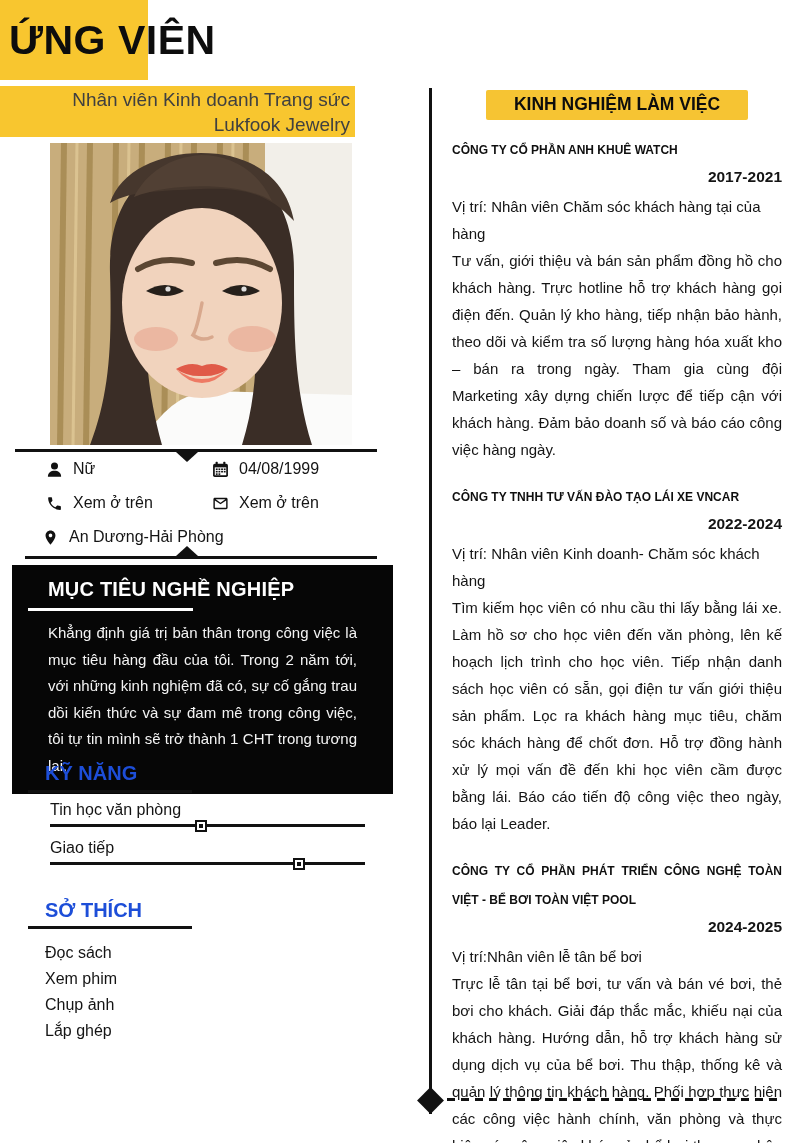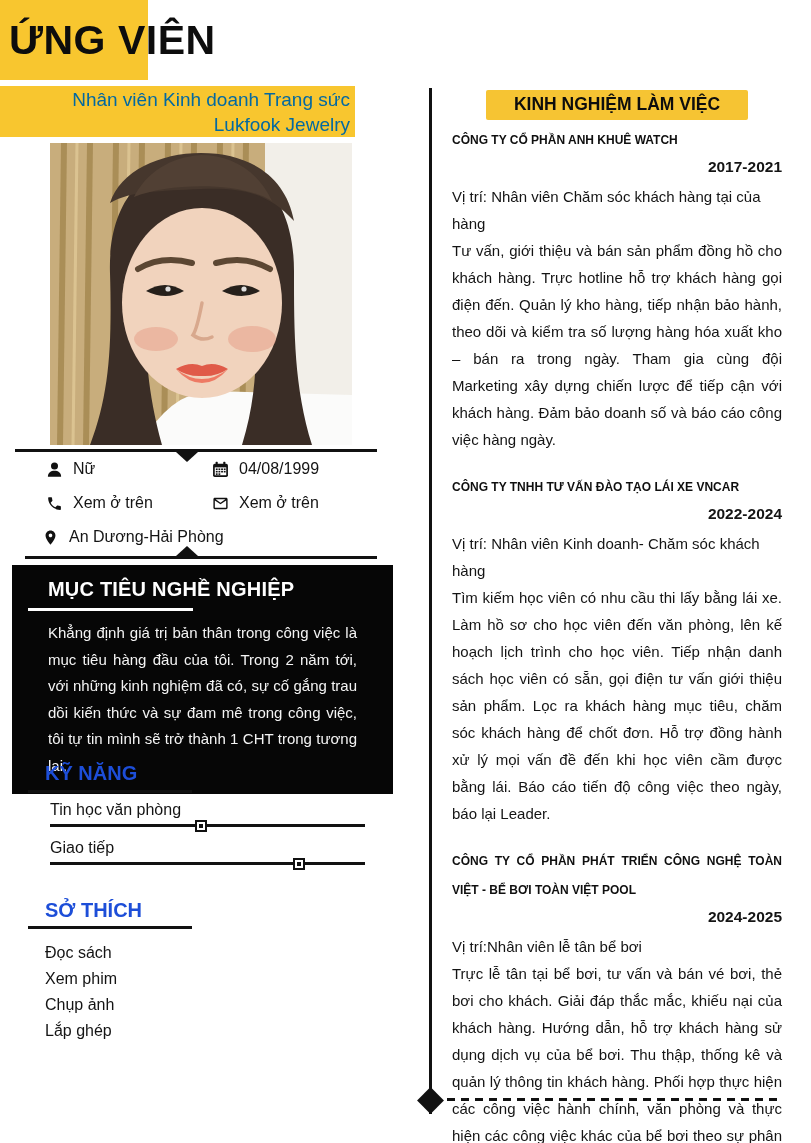--- a/index.html
+++ b/index.html
@@ -14,21 +14,21 @@
   .name-text {
     position:absolute; left:9px; top:17px; font-size:41px; font-weight:800;
     letter-spacing:.5px; color:#0d0d0d; white-space:nowrap;
   }
   .job-banner {
     position:absolute; left:0; top:86px; width:355px; height:51px; background:#F8C62F;
     display:flex; align-items:center; justify-content:flex-end;
   }
   .job-banner span {
     display:block; width:348px; text-align:right; font-size:19px; line-height:25px;
-    color:#0369a1; padding-right:5px;
+    color:#404040; padding-right:5px;
   }
   
   .photo { position:absolute; left:50px; top:143px; width:302px; height:302px; overflow:hidden; }
   
   .divider { position:absolute; height:3px; background:#111; }
   .div-top { left:15px; top:449px; width:362px; }
   .div-bottom { left:25px; top:556px; width:352px; }
   .tri-down { position:absolute; left:176px; top:452px; width:0; height:0;
     border-left:11px solid transparent; border-right:11px solid transparent; border-top:10px solid #111; }
   .tri-up { position:absolute; left:176px; top:546px; width:0; height:0;
@@ -65,21 +65,21 @@
   }
   .hobby-list { position:absolute; left:45px; top:940px; font-size:16px; }
   .hobby-item { line-height:26px; }
   
   .vline { position:absolute; left:429px; top:88px; width:3px; height:1026px; background:#111; }
   .diamond { position:absolute; left:421px; top:1091px; width:19px; height:19px; background:#111; transform:rotate(45deg); }
   .dashline { position:absolute; left:447px; top:1098px; width:333px; height:3px;
     background:repeating-linear-gradient(90deg,#111 0 8px,transparent 8px 14px); }
   .right-col { position:absolute; left:452px; top:90px; width:330px; }
   .exp-banner {
-    position:relative; width:262px; margin:0 auto 6px; background:#F6C433; text-align:center;
+    position:relative; width:262px; margin:0 auto 16px; background:#F6C433; text-align:center;
     font-size:17.5px; font-weight:700; padding:4px 6px 5px; border-radius:2px; color:#0d0d0d;
   }
   .exp-banner::before {
     content:""; position:absolute; inset:-3px -8px; background:rgba(246,196,51,.55);
     transform:rotate(-1.4deg); border-radius:6px; z-index:-1;
   }
   .exp-banner::after {
     content:""; position:absolute; inset:-2px -4px; background:rgba(246,196,51,.35);
     transform:rotate(1.2deg); border-radius:8px; z-index:-1;
   }

